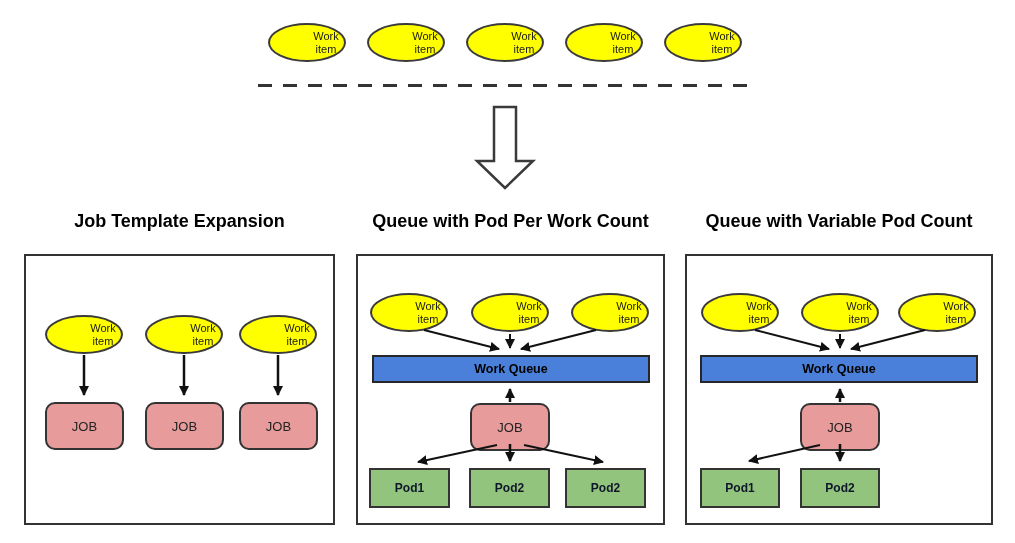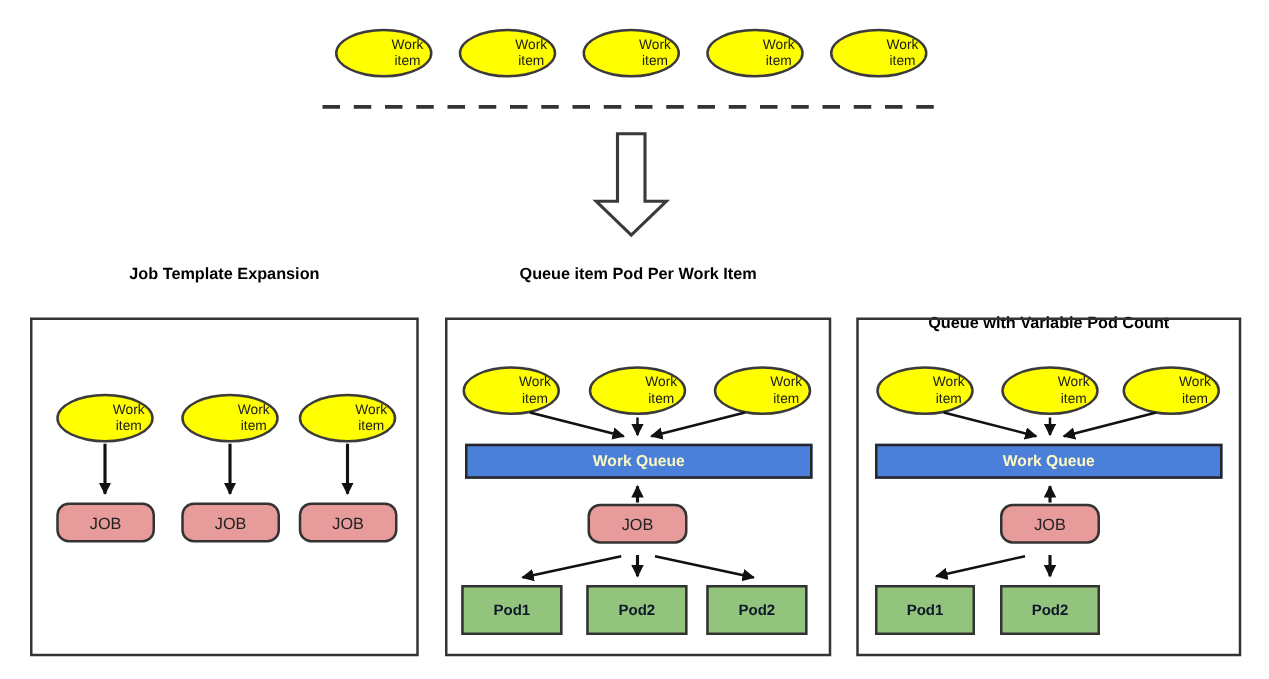--- a/index.html
+++ b/index.html
@@ -24,21 +24,21 @@
     box-sizing: border-box;
   }
   .work-ellipse span {
     display: block; max-width: 36px;
     font-size: 11px; line-height: 1.12; text-align: center; color: #1a1a1a;
   }
 
   
   .job-box {
     position: absolute;
-    width: 79px; height: 32px;
+    width: 79px; height: 48px;
     background: var(--job-fill, #e89b9b);
     border: 2px solid var(--shape-stroke-dark, #333333);
     border-radius: 10px;
     display: flex; align-items: center; justify-content: center;
     font-size: 13px; color: #222;
     box-sizing: border-box;
   }
 
   
   .pod-box {
@@ -51,36 +51,36 @@
     box-sizing: border-box;
   }
 
   
   .queue-bar {
     position: absolute;
     height: 28px;
     background: var(--queue-fill, #4a80d9);
     border: 2px solid var(--shape-stroke-darker, #272727);
     display: flex; align-items: center; justify-content: center;
-    font-size: 12.5px; font-weight: bold; color: #fef9c3;
+    font-size: 12.5px; font-weight: bold; color: #000000;
     box-sizing: border-box;
   }
 
   .panel {
     position: absolute;
     top: 254px; height: 271px;
     border: 2px solid var(--panel-stroke, #333333);
     background: transparent;
     box-sizing: border-box;
   }
   .panel-title {
     position: absolute;
     top: 211px; height: 18px;
     text-align: center;
-    font-size: 13px; font-weight: bold; color: #000;
+    font-size: 18px; font-weight: bold; color: #000;
   }
   svg.wires { position: absolute; left: 0; top: 0; pointer-events: none; }
 </style>
 </head>
 <body>
 
 <div class="canvas">
 
   <div class="work-ellipse" style="left:268px; top:23px;">
     <span>Work item</span>
@@ -97,22 +97,22 @@
   <div class="work-ellipse" style="left:664px; top:23px;">
     <span>Work item</span>
   </div>
 
   <svg class="wires" width="1015" height="210" viewBox="0 0 1015 210">
     <line x1="258" y1="85.5" x2="753" y2="85.5" stroke="#333" stroke-width="3" stroke-dasharray="14 11"></line>
     <polygon points="494,107 516,107 516,161 533,161 505,188 477,161 494,161" fill="#ffffff" stroke="#3a3a3a" stroke-width="2.5" stroke-linejoin="miter"></polygon>
   </svg>
 
   <div class="panel-title" style="left:24px; width:311px;">Job Template Expansion</div>
-  <div class="panel-title" style="left:356px; width:309px;">Queue item Pod Per Work Item</div>
-  <div class="panel-title" style="left:685px; width:308px;margin-top:39px;">Queue with Variable Pod Count</div>
+  <div class="panel-title" style="left:356px; width:309px;">Queue with Pod Per Work Count</div>
+  <div class="panel-title" style="left:685px; width:308px;">Queue with Variable Pod Count</div>
 
   <div class="panel" style="left:24px; width:311px;">
     <div class="work-ellipse" style="left:19px; top:59px;">
       <span>Work item</span>
     </div>
     <div class="work-ellipse" style="left:119px; top:59px;">
       <span>Work item</span>
     </div>
     <div class="work-ellipse" style="left:213px; top:59px;">
       <span>Work item</span>

